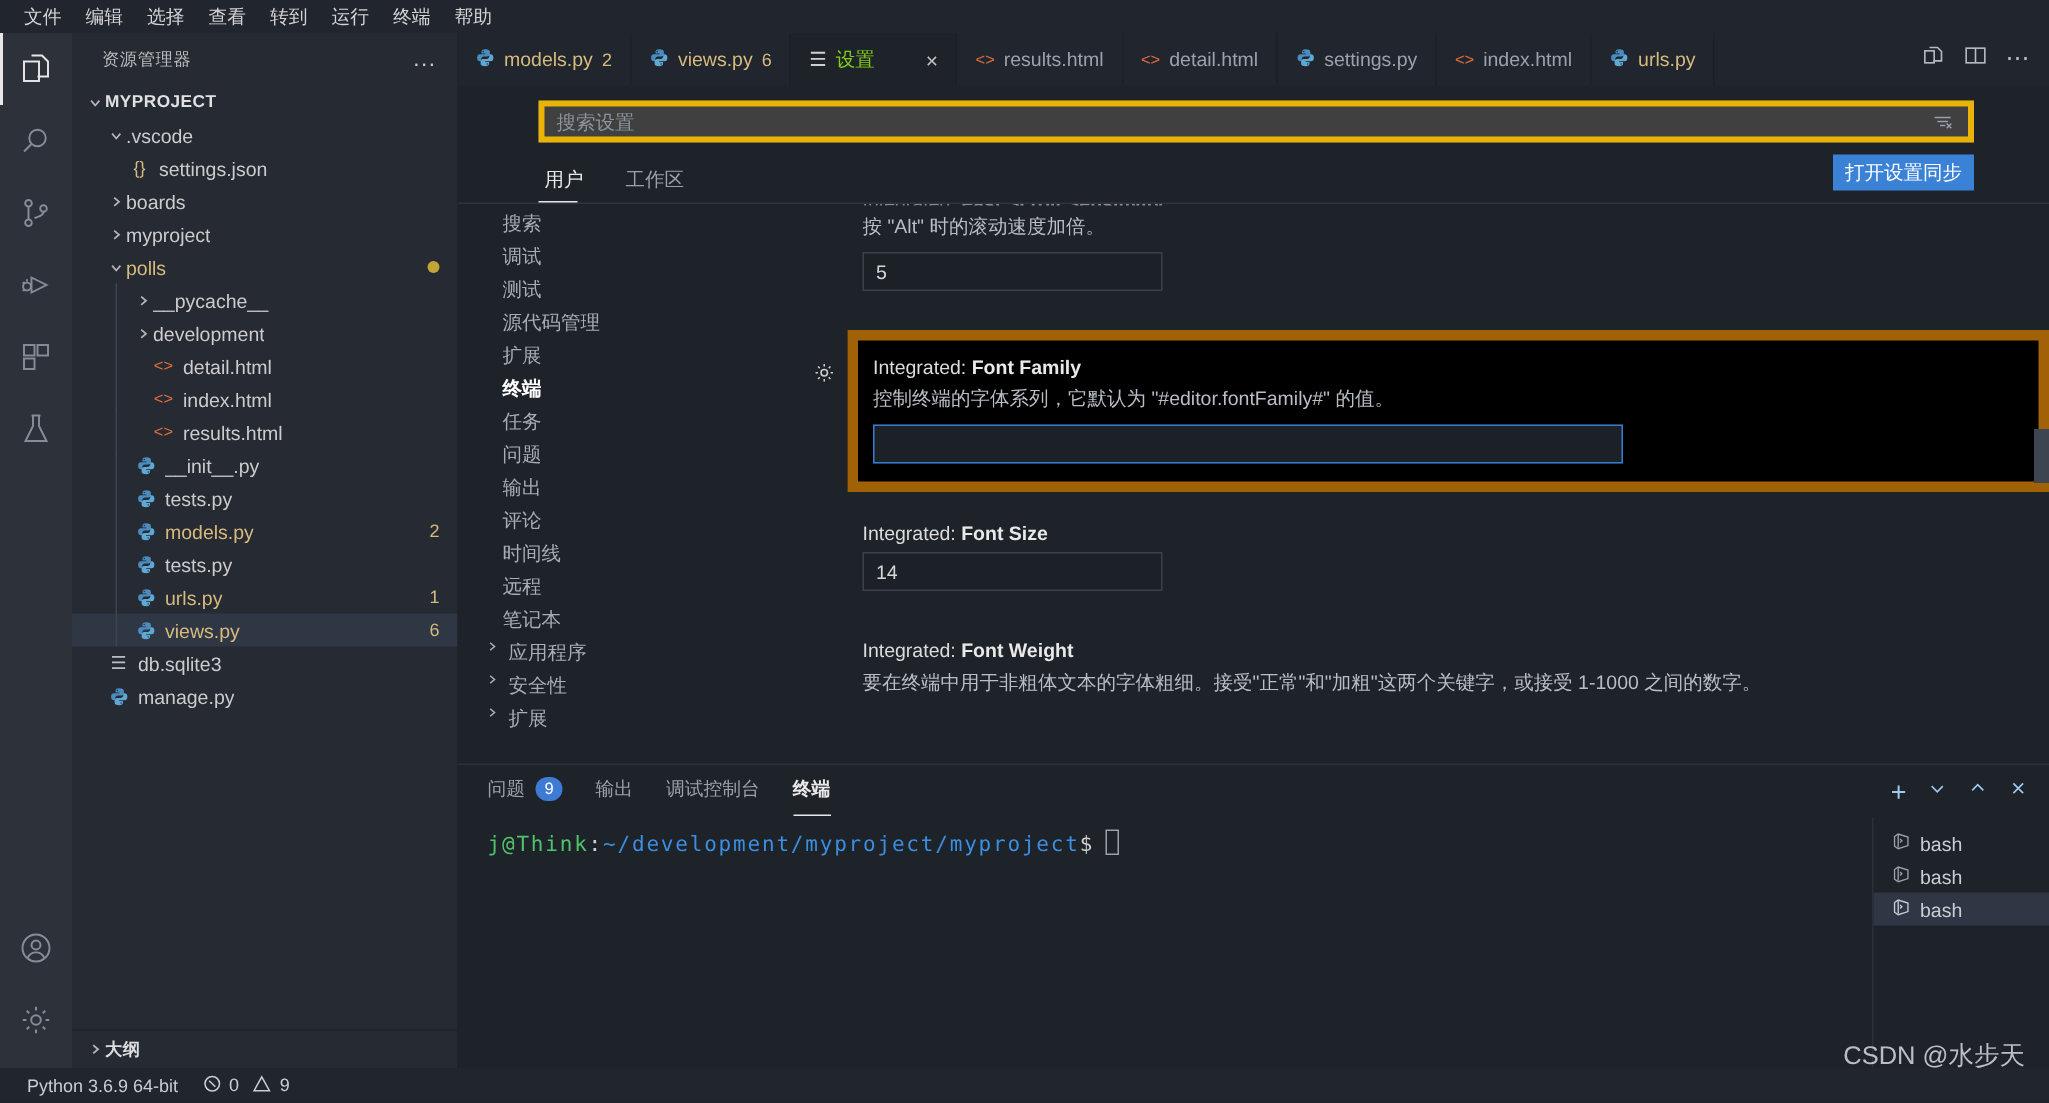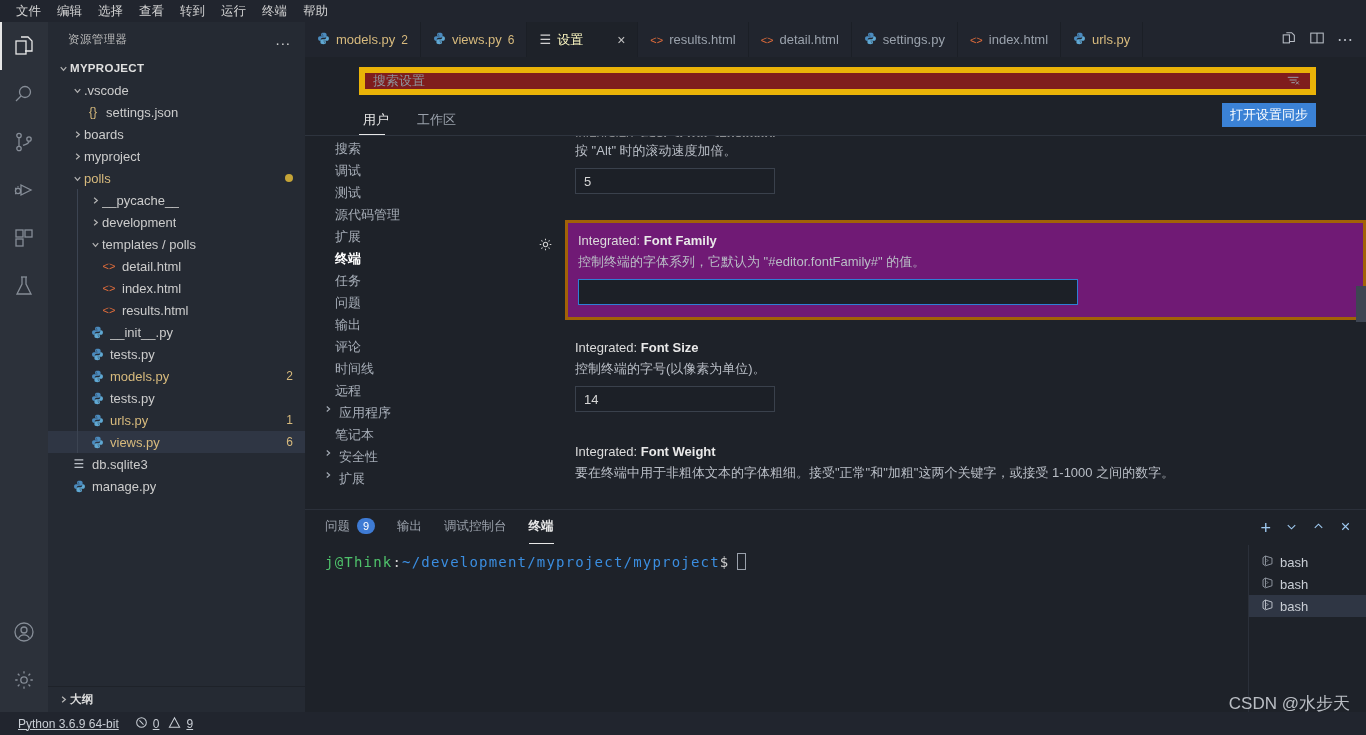--- a/index.html
+++ b/index.html
@@ -76,30 +76,30 @@
   .editorarea { flex: 1 1 auto; display: flex; flex-direction: column; min-width: 0; background: #1e2229; }
   .tabsbar { height: 35px; background: #21252e; display: flex; align-items: stretch; flex: 0 0 35px; }
   .tab {
     display: flex; align-items: center; gap: 6px; padding: 0 12px; font-size: 13px;
     color: #8a929c; border-right: 1px solid #1b1f26; background: #21252e; white-space: nowrap;
     position: relative; max-width: 230px;
   }
   .tab.active { background: #1e2229; color: #e4e4e4; }
   .tab .tname.py { color: #d7ba7d; }
   .tab .tname.html { color: #9aa2ac; }
-  .tab.active .tname { color: #fef9c3; }
+  .tab.active .tname { color: #84cc16; }
   .tab .tnum { color: #d7ba7d; font-size: 12px; }
   .tab .tclose { margin-left: 4px; color: #c3c3c3; font-size: 14px; line-height: 1; }
   .tabs-actions { margin-left: auto; display: flex; align-items: center; gap: 12px; padding: 0 12px; color: #b7bcc4; }
 
   
   .settings { flex: 1 1 auto; display: flex; flex-direction: column; min-height: 0; position: relative; }
   .set-topwrap { padding: 10px 50px 0 54px; }
   .searchbox {
-    height: 28px; background: #7f1d1d; border: 6px solid #eab308; display: flex; align-items: center;
+    height: 28px; background: #404040; border: 4px solid #eab308; display: flex; align-items: flex-end;
     padding: 0 8px; color: #9aa1ab; font-size: 13px; position: relative;
   }
   .searchbox .ph { color: #8e949d; }
   .searchbox .clearf { margin-left: auto; color: #9aa1ab; }
   .set-tabsrow { display: flex; align-items: flex-end; height: 40px; position: relative; }
   .stab { font-size: 13px; color: #9aa1ab; padding: 0 10px 6px 4px; margin-right: 14px; position: relative; }
   .stab.active { color: #e7e7e7; }
   .stab.active::after {
     content: ""; position: absolute; left: 0; right: 14px; bottom: 0; height: 1px; background: #e7e7e7;
   }
@@ -113,21 +113,21 @@
   .toc {
     width: 200px; flex: 0 0 200px; padding-top: 4px; font-size: 13px; overflow: hidden;
   }
   .toc-item { height: 22px; display: flex; align-items: flex-start; padding-left: 30px; color: #a6adb7; }
   .toc-item.sub { padding-left: 18px; }
   .toc-item.active { color: #ffffff; font-weight: bold; }
   .toc-item .twist { width: 14px; display: inline-flex; align-items: center; color: #a6adb7; margin-right: 2px; }
 
   .set-list { flex: 1 1 auto; position: relative; min-width: 0; overflow: hidden; }
   .set-item { padding: 10px 40px 12px 10px; position: relative; }
-  .set-item.focused { border: 3px solid #a16207; background: #701a75; }
+  .set-item.focused { border: 7px solid #a16207; background: #000000; }
   .set-item .gear {
     position: absolute; left: -30px; top: 14px; color: #cfcfcf;
   }
   .set-title { font-size: 13px; color: #dcdcdc; margin-bottom: 5px; }
   .set-title b { color: #e9e9e9; }
   .set-desc { font-size: 13px; color: #b9bec6; margin-bottom: 8px; line-height: 18px; }
   .set-input {
     height: 26px; background: #1c2027; border: 1px solid #3a414c; color: #d6d6d6;
     font-size: 13px; display: flex; align-items: center; padding: 0 8px; width: 200px;
   }
@@ -161,21 +161,21 @@
     width: 118px; flex: 0 0 118px; border-left: 1px solid #2b303a; padding-top: 6px; font-size: 13px;
   }
   .termlist .trow { height: 22px; display: flex; align-items: center; gap: 6px; padding-left: 12px; color: #c9ced5; }
   .termlist .trow.active { background: #2f3644; }
 
   
   .statusbar {
     height: 23px; flex: 0 0 23px; background: #21252e; display: flex; align-items: center;
     font-size: 12px; color: #c9ced5; padding: 0 10px;
   }
-  .sb-seg { display: flex; align-items: center; gap: 5px; padding: 0 8px; text-decoration: underline; }
+  .sb-seg { display: flex; gap: 5px; padding: 0 8px; }
   .watermark {
     position: absolute; right: 16px; bottom: 20px; font-size: 17px; color: #c8ccd2; opacity: .92;
     font-family: "Liberation Sans", sans-serif; pointer-events: none;
   }
   svg { shape-rendering: geometricPrecision; }
 </style>
 </head>
 <body>
 
 <div class="app">
@@ -318,29 +318,20 @@
         </div>
         <div class="row" style="padding-left:40px">
           <span class="guide" style="left:29px"></span>
           <span class="tw">
             <svg width="11" height="11" viewBox="0 0 12 12" fill="none" stroke="currentColor" stroke-width="1.3">
                 <path d="M4.5 3L8 6l-3.5 3"></path>
               </svg>
           </span>
           <span class="lbl plain">development</span>
         </div>
-        <div class="row" style="padding-left:40px">
-          <span class="guide" style="left:29px"></span>
-          <span class="tw">
-            <svg width="11" height="11" viewBox="0 0 12 12" fill="none" stroke="currentColor" stroke-width="1.3">
-                <path d="M3 4.5L6 8l3-3.5"></path>
-              </svg>
-          </span>
-          <span class="lbl plain">templates / polls</span>
-        </div>
 
         <div class="row" style="padding-left:52px">
           <span class="guide" style="left:29px"></span>
           <span class="ficon" style="color:#e06c3b;font-size:11px">&lt;&gt;</span>
           <span class="lbl plain">detail.html</span>
         </div>
         <div class="row" style="padding-left:52px">
           <span class="guide" style="left:29px"></span>
           <span class="ficon" style="color:#e06c3b;font-size:11px">&lt;&gt;</span>
           <span class="lbl plain">index.html</span>
@@ -568,31 +559,31 @@
               </div>
             <div class="toc-item">
                 <span>评论</span>
               </div>
             <div class="toc-item">
                 <span>时间线</span>
               </div>
             <div class="toc-item">
                 <span>远程</span>
               </div>
+            <div class="toc-item">
+                <span>笔记本</span>
+              </div>
             <div class="toc-item sub">
               <span class="twist">
                 <svg width="10" height="10" viewBox="0 0 12 12" fill="none" stroke="currentColor" stroke-width="1.3">
                     <path d="M4.5 3L8 6l-3.5 3"></path>
                   </svg>
               </span>
               <span>应用程序</span>
             </div>
-            <div class="toc-item">
-                <span>笔记本</span>
-              </div>
             <div class="toc-item sub">
               <span class="twist">
                 <svg width="10" height="10" viewBox="0 0 12 12" fill="none" stroke="currentColor" stroke-width="1.3">
                     <path d="M4.5 3L8 6l-3.5 3"></path>
                   </svg>
               </span>
               <span>安全性</span>
             </div>
             <div class="toc-item sub">
               <span class="twist">
@@ -626,21 +617,20 @@
                   <span>Integrated: </span><b>Font Family</b>
                 </div>
                 <div class="set-desc">控制终端的字体系列，它默认为 "#editor.fontFamily#" 的值。</div>
                 <div class="set-input wide focus"></div>
               </div>
 
               <div class="set-item" style="margin-top:10px">
                 <div class="set-title">
                   <span>Integrated: </span><b>Font Size</b>
                 </div>
-                <div class="set-desc">控制终端的字号(以像素为单位)。</div>
                 <div class="set-input">14</div>
               </div>
 
               <div class="set-item" style="margin-top:10px">
                 <div class="set-title">
                   <span>Integrated: </span><b>Font Weight</b>
                 </div>
                 <div class="set-desc">要在终端中用于非粗体文本的字体粗细。接受"正常"和"加粗"这两个关键字，或接受 1-1000 之间的数字。</div>
               </div>
 

